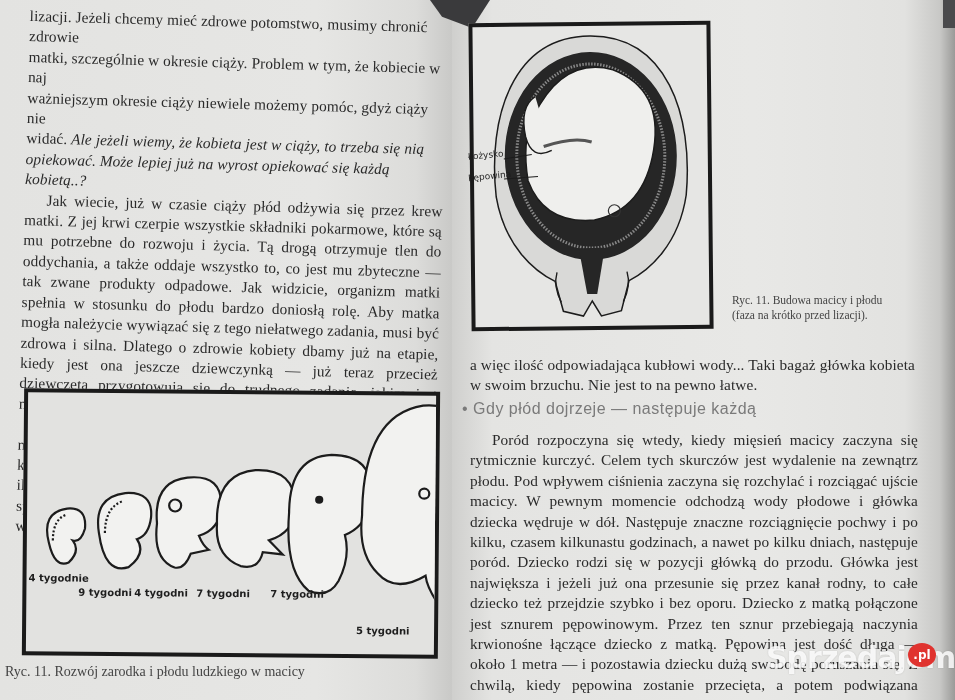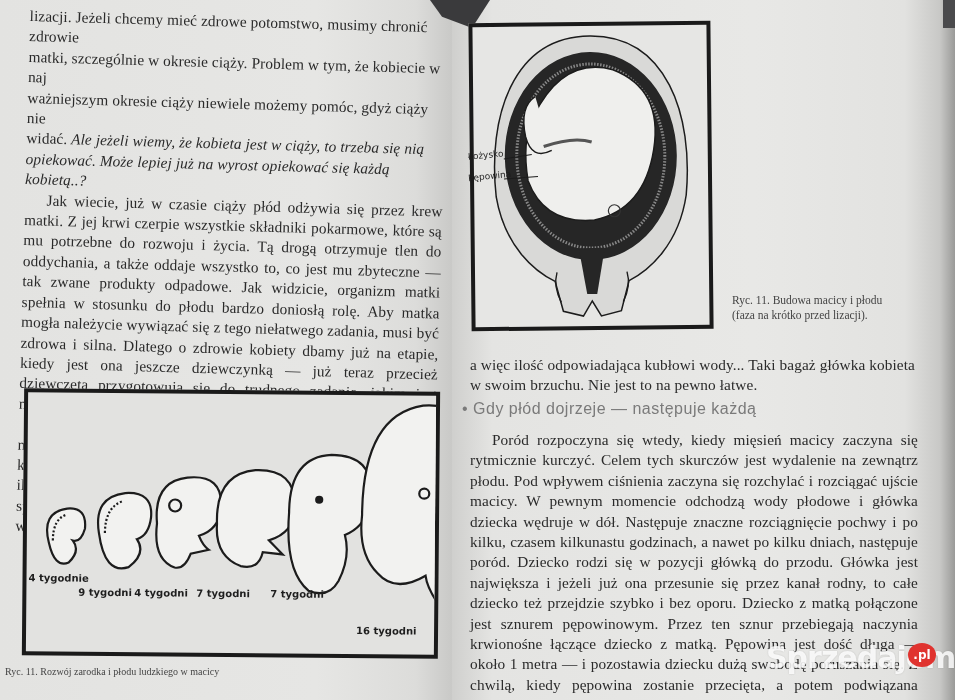--- a/index.html
+++ b/index.html
@@ -64,23 +64,23 @@
 
       <path d="M335 120 q0 -100 60 -110 q50 -4 54 50 q2 40 -20 56 q12 20 2 46 q-10 22 0 50 l-10 8 q-20 -24 -22 -40 q-30 18 -48 -2 q-20 -20 -16 -58z"></path>
       <circle cx="397" cy="98" r="5" fill="none"></circle>
     </g>
   </svg>
   <span class="lbl" style="left:2px;top:180px">4 tygodnie</span>
   <span class="lbl" style="left:52px;top:194px">9 tygodni</span>
   <span class="lbl" style="left:108px;top:194px">4 tygodni</span>
   <span class="lbl" style="left:170px;top:194px">7 tygodni</span>
   <span class="lbl" style="left:244px;top:194px">7 tygodni</span>
-  <span class="lbl" style="left:330px;top:230px">16 tygodni</span>
+  <span class="lbl" style="left:330px;top:230px">5 tygodni</span>
 </div>
-<div class="cap" style="left:5px;top:664px;font-size:10px">Ryc. 11. Rozwój zarodka i płodu ludzkiego w macicy</div>
+<div class="cap" style="left:5px;top:664px;font-size:14px">Ryc. 11. Rozwój zarodka i płodu ludzkiego w macicy</div>
 
 <div class="fig12">
   <svg width="234" height="300" viewBox="0 0 234 300">
     <path d="M117 10 C40 10 14 90 22 170 C30 220 60 245 80 255 L88 285 L108 290 L117 275 L126 290 L146 285 L154 255 C174 245 204 220 212 170 C220 90 194 10 117 10Z" fill="#d9d9d7" stroke="#1c1c1c" stroke-width="1.5"></path>
     <ellipse cx="117" cy="130" rx="86" ry="104" fill="#262626"></ellipse>
     <ellipse cx="117" cy="130" rx="74" ry="92" fill="none" stroke="#888" stroke-width="3" stroke-dasharray="1.5 1.5"></ellipse>
     <path d="M104 222 L112 268 L122 268 L130 222 Z" fill="#262626"></path>
     <path d="M60 90 q30 -60 80 -46 q50 20 40 80 q-10 60 -60 70 q-50 4 -66 -40 q-6 -40 6 -64z" fill="#efefed" stroke="#1c1c1c" stroke-width="1.5"></path>
     <path d="M62 70 q-16 10 -10 40 q6 24 26 14" fill="#efefed" stroke="#1c1c1c" stroke-width="1.5"></path>
     <path d="M70 120 q30 -10 48 -4" fill="none" stroke="#555" stroke-width="3"></path>

